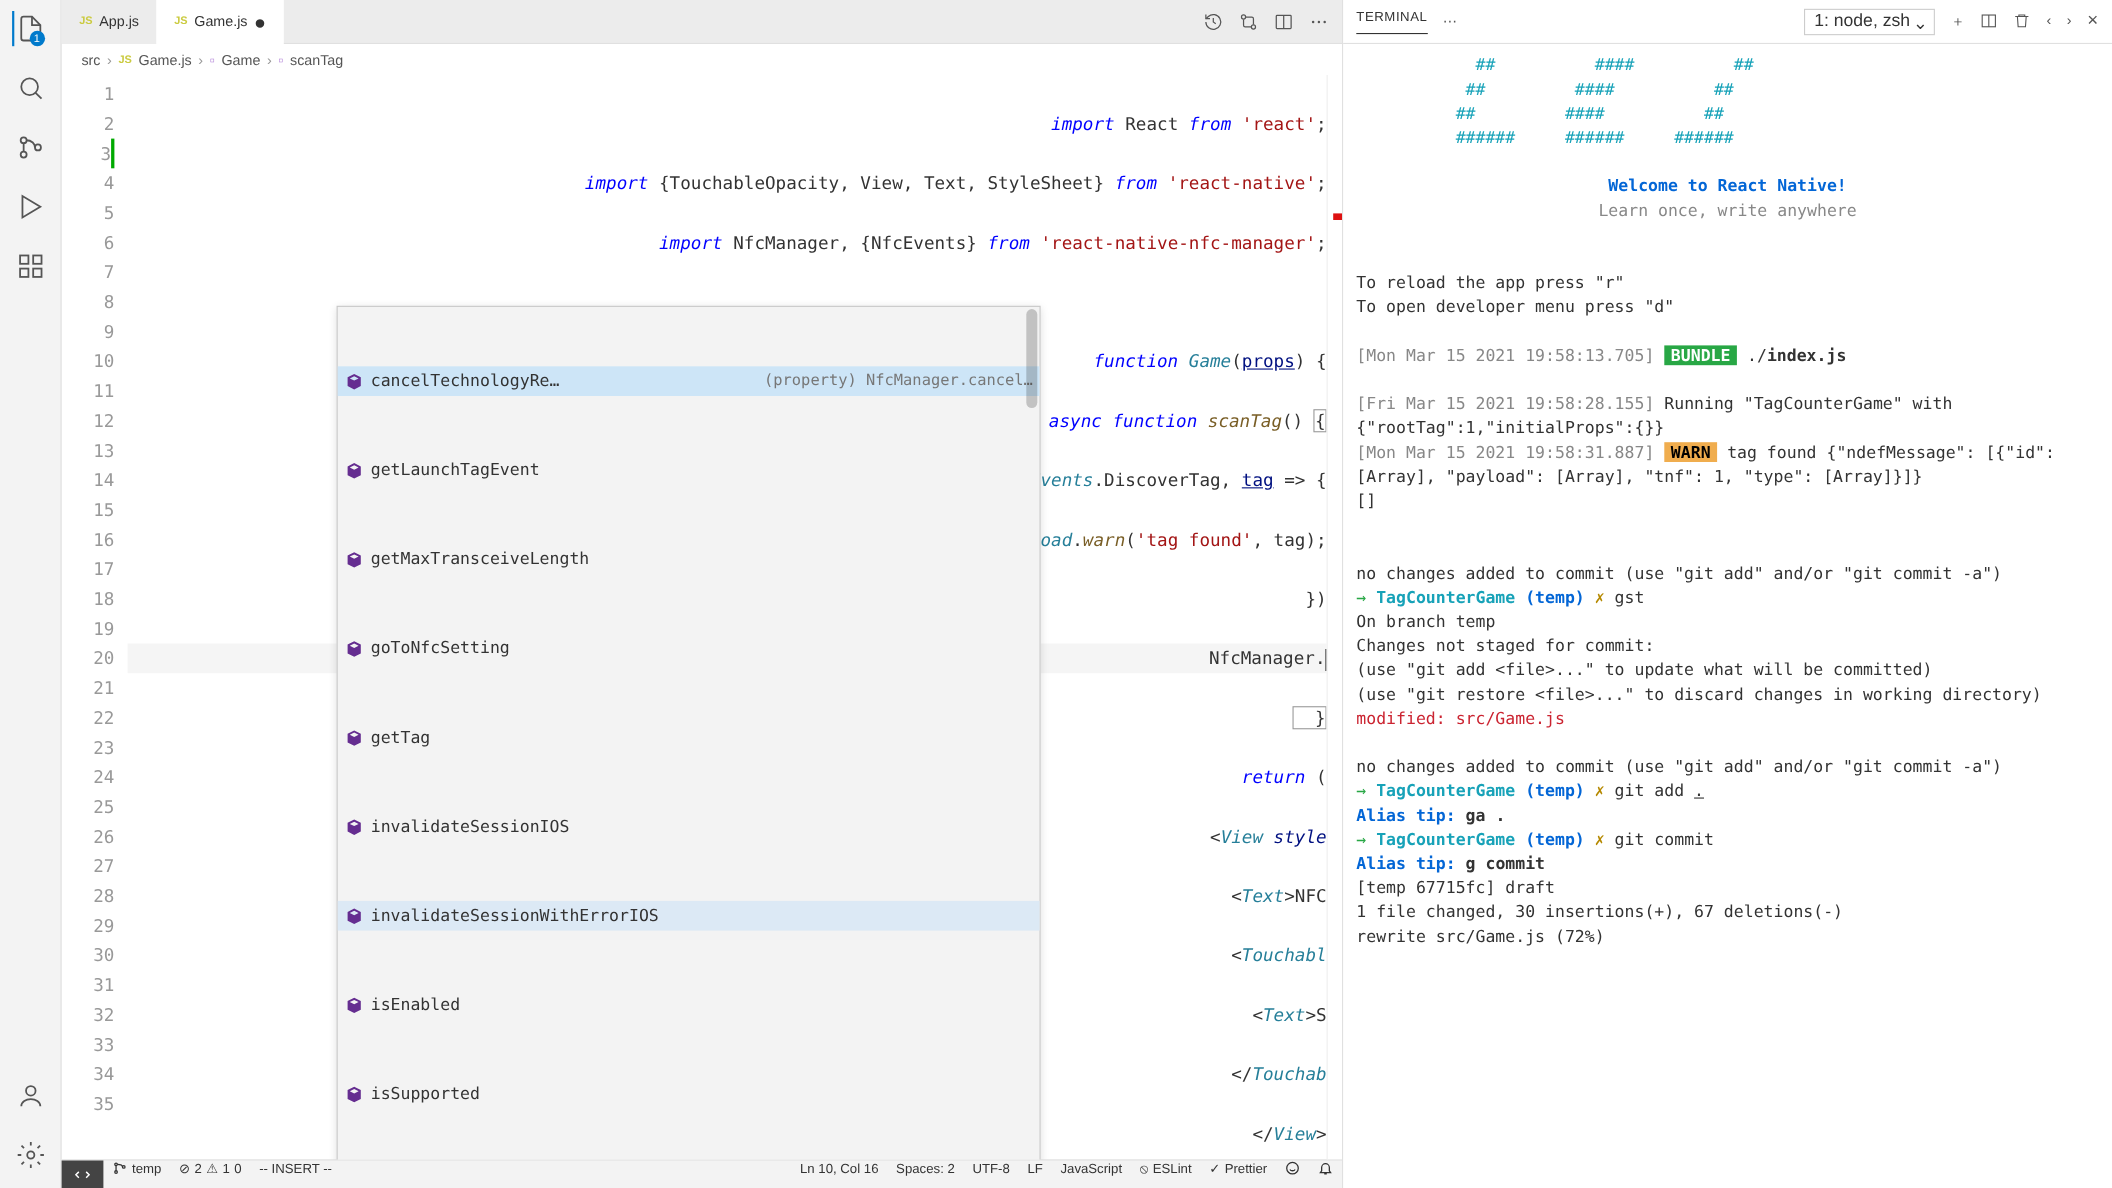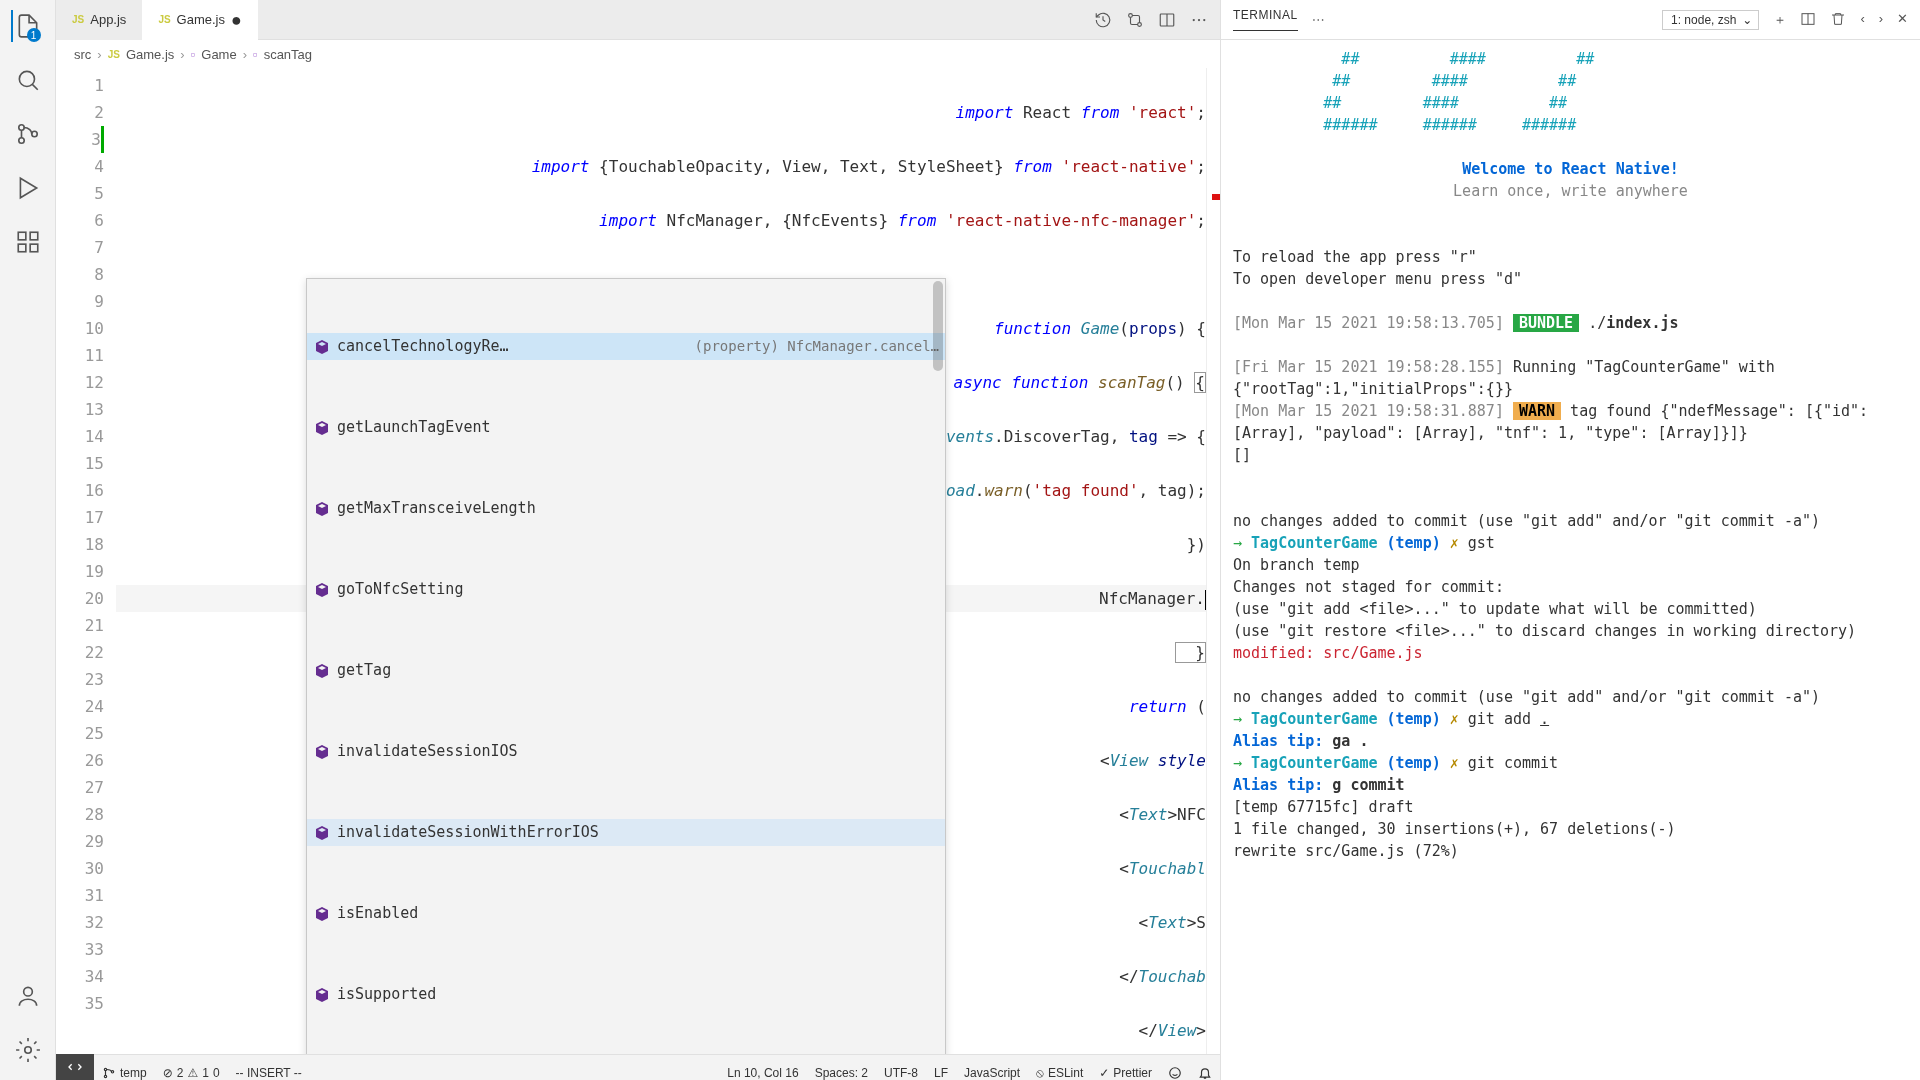--- a/index.html
+++ b/index.html
@@ -22,48 +22,48 @@
 .editor-wrap { display:flex; flex:1; position:relative; overflow:hidden; }
 .gutter { width:60px; text-align:right; padding-right:12px; color:#999; font-family:Menlo,monospace; font-size:16px; line-height:27px; padding-top:4px; }
 .code { flex:1; font-family:Menlo,monospace; font-size:16px; line-height:27px; padding-top:4px; white-space:pre; position:relative; }
 .line { height:27px;text-align:right; }
 .line.current { background:#f5f5f5; }
 .k1 { color:#0000ff; font-style:italic; } 
 .fn { color:#795e26; font-style:italic; }
 .cls { color:#267f99; font-style:italic; }
 .str { color:#a31515; }
 .prop { color:#001080; font-style:italic; }
-.var { color:#001080; }
+.var { color:#001080;text-decoration:underline; }
 .brace-hl { border:1px solid #999; }
 .suggest { position:absolute; top:210px; left:190px; width:640px; background:#f3f3f3; border:1px solid #c8c8c8; box-shadow:0 2px 8px rgba(0,0,0,.15); font-family:Menlo,monospace; font-size:15px; z-index:10; }
 .suggest-row { display:flex; align-items:center; height:27px; padding:0 6px; gap:6px; }
 .suggest-row.sel { background:#cde5f7; }
 .suggest-row.hov { background:#dce9f5; }
 .suggest-icon { width:18px; height:18px; display:inline-flex; align-items:center; justify-content:center; }
 .suggest-detail { margin-left:auto; color:#777; font-size:14px; }
 .suggest-scrollbar { position:absolute; right:2px; top:2px; width:10px; height:90px; background:rgba(0,0,0,.2); border-radius:5px; }
 .minimap { width:14px; background:#fff; border-left:1px solid #eee; position:relative; }
 .mm-red { position:absolute; top:126px; right:0; width:8px; height:6px; background:#d11; }
 .panel { width:700px; border-left:1px solid #e0e0e0; display:flex; flex-direction:column; background:#fff; }
 .panel-header { height:40px; display:flex; align-items:center; padding:0 12px; gap:14px; border-bottom:1px solid #e0e0e0; }
 .panel-tab { font-size:12px; letter-spacing:.5px; padding-bottom:8px; cursor:pointer; }
 .panel-tab.active { border-bottom:1px solid #333; font-weight:500; }
-.panel-select { margin-left:6px; border:1px solid #ccc; padding:2px 22px 2px 8px; font-size:12px; background:#fff; position:relative; }
+.panel-select { margin-left:6px; border:1px solid #ccc; padding:2px 22px 2px 8px; font-size:16px; background:#fff; position:relative; }
 .panel-header-spacer { flex:1; }
 .panel-actions { display:flex; gap:14px; color:#555; }
 .terminal { flex:1; font-family:Menlo,monospace; font-size:15px; line-height:22px; padding:8px 12px; overflow:hidden; }
 .t-cyan { color:#17a2b8; }
 .t-green { color:#28a745; }
 .t-yellow { color:#b58900; }
 .t-red { color:#cb2431; }
 .t-blue { color:#0366d6; font-weight:bold; }
 .t-bold { font-weight:bold; }
 .bundle { background:#28a745; color:#fff; padding:0 6px; font-weight:bold; }
 .warn-b { background:#f0ad4e; color:#000; padding:0 6px; font-weight:bold; }
-.status-bar { height:26px; background:#f3f3f3; border-top:1px solid #e0e0e0; display:flex; align-items:flex-end; font-size:12px; color:#333; }
+.status-bar { height:26px; background:#f3f3f3; border-top:1px solid #e0e0e0; display:flex; align-items:flex-start; font-size:12px; color:#333; }
 .status-remote { width:38px; height:26px; background:#444; color:#fff; display:flex; align-items:center; justify-content:center; }
 .status-item { padding:0 8px; display:flex; align-items:center; gap:4px; }
 .status-spacer { flex:1; }
 svg { display:block; }
 .cursor { display:inline-block; width:1px; height:20px; background:#000; vertical-align:middle; }
 </style>
 </head>
 <body>
 
 <div class="root">

